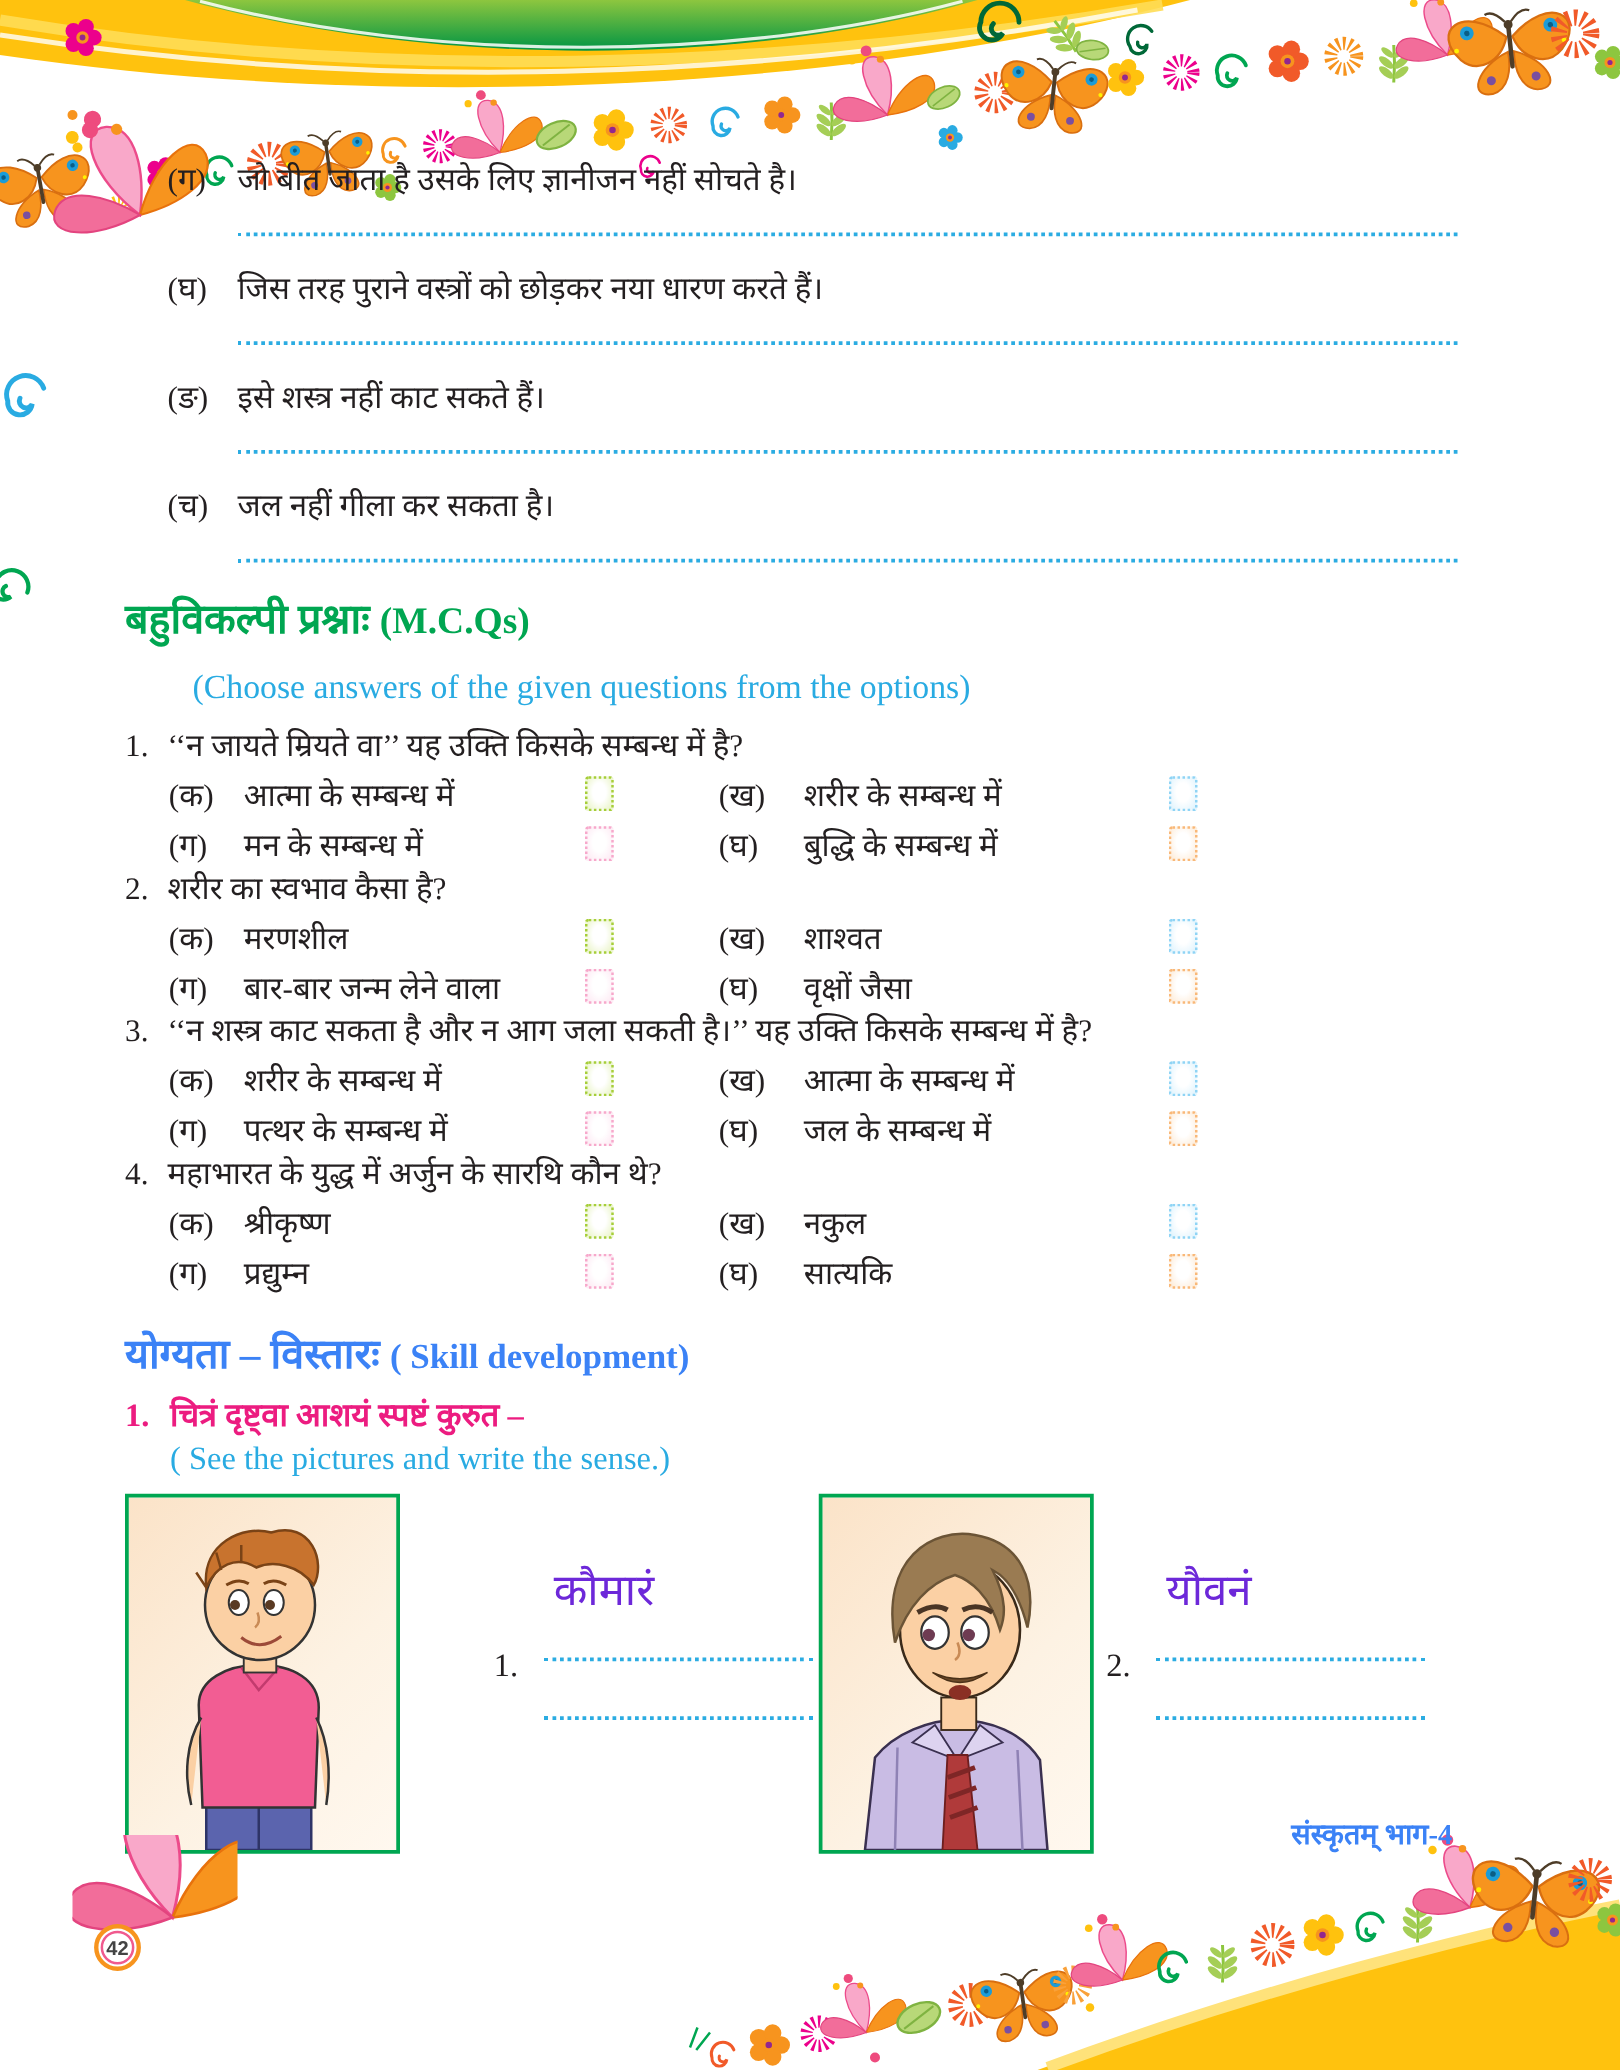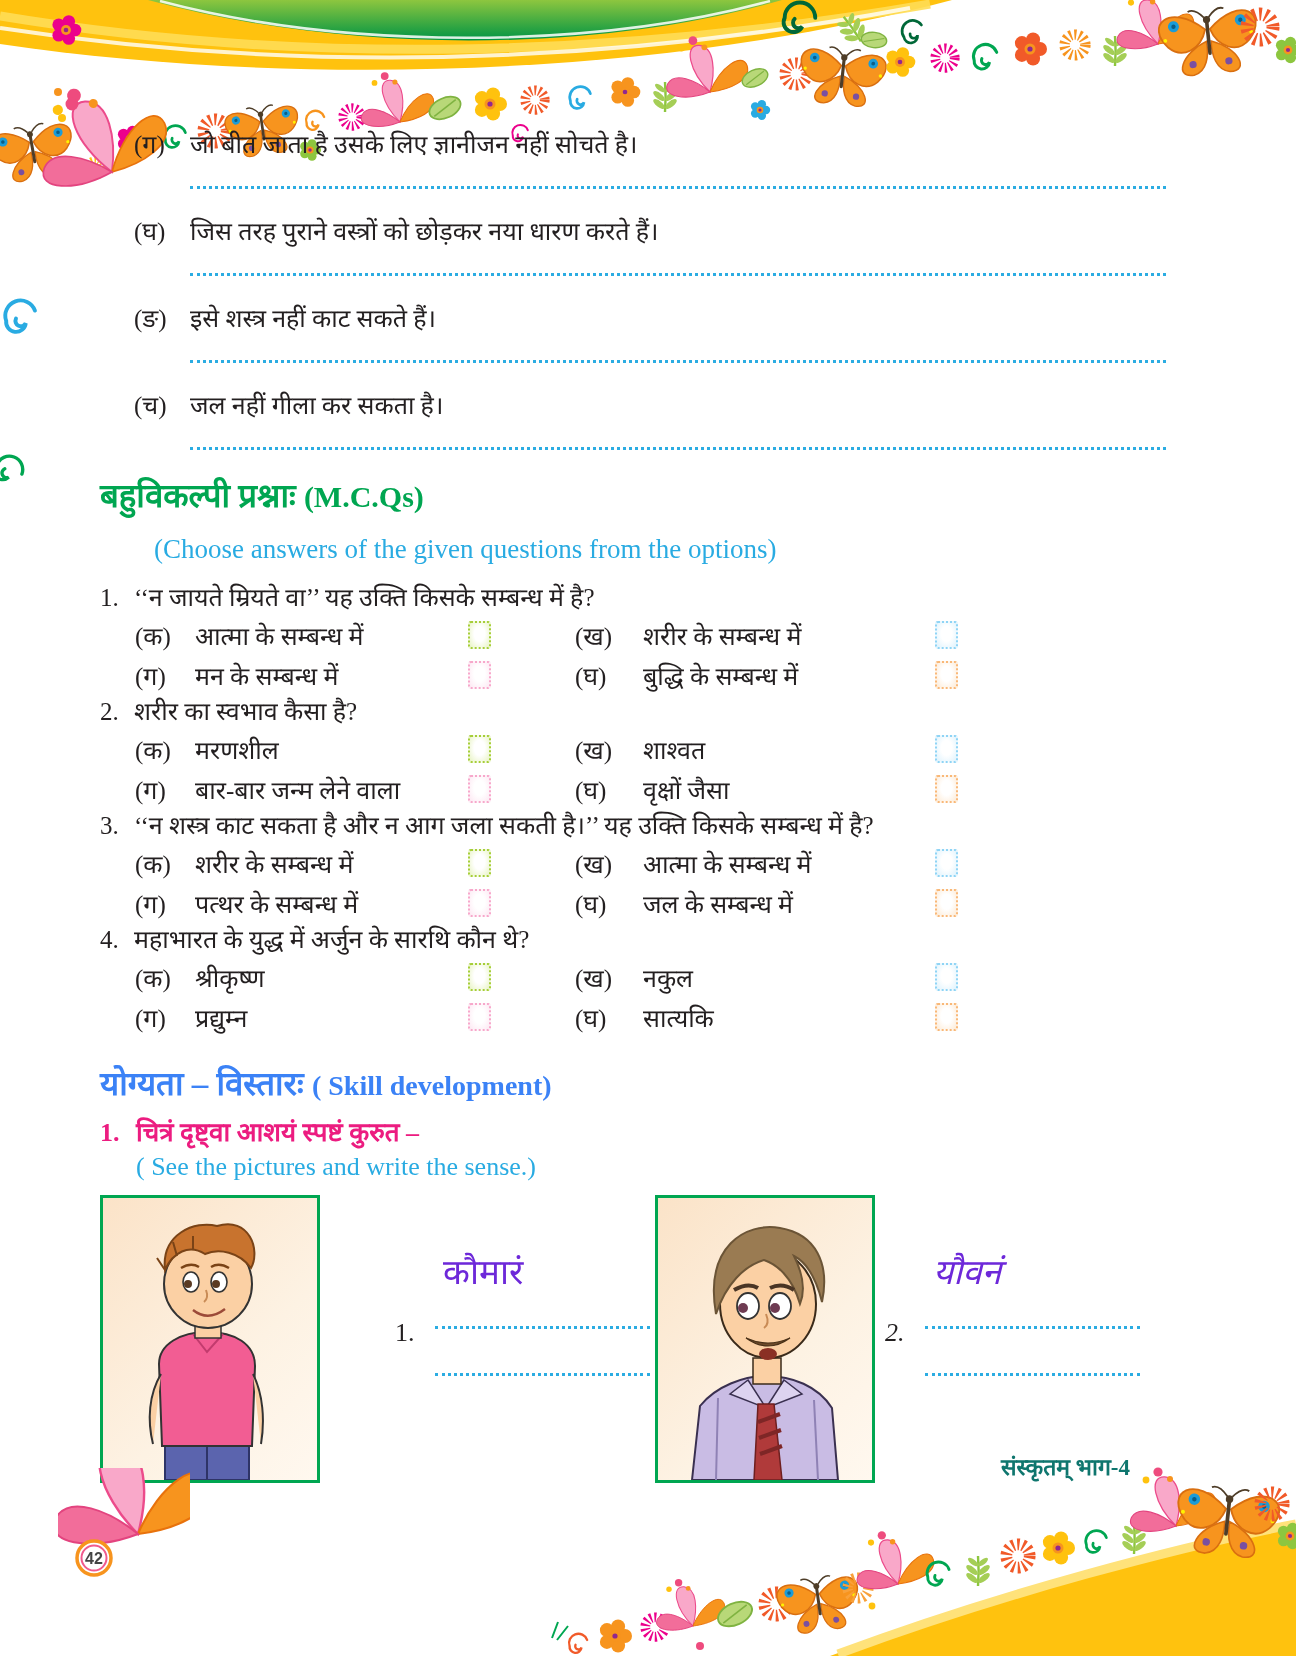--- a/index.html
+++ b/index.html
@@ -51,32 +51,32 @@
   .skill-item { margin-top:8px; display:flex; font-size:26px; line-height:36px; }
   .snum { width:36px; flex:0 0 36px; font-weight:bold; color:#EC1C80; }
   .s-hi { font-weight:bold; color:#EC1C80; margin-right:10px; }
   .s-hi2 { color:#29ABE2; }
   .s-en { margin:0 0 0 36px; font-size:26px; line-height:32px; color:#29ABE2; }
 
   .pics { display:flex; margin-top:12px; }
   .picbox { width:220px; height:288px; border:3px solid #00A651; box-sizing:border-box; background:linear-gradient(135deg,#fbe3c8 0%, #fdf2e3 60%, #fff8ef 100%); flex:0 0 220px; overflow:hidden; }
   .picbox svg { display:block; }
   .piccap { width:250px; flex:0 0 250px; margin-left:75px; }
-  .piccap2 { margin-left:10px; width:240px; flex:0 0 240px;font-style:italic; }
+  .piccap2 { margin-left:10px; width:240px; flex:0 0 240px; }
   .picbox2 { margin-left:10px; }
   .cap { margin:52px 0 16px 48px; font-size:35px; color:#6d28d9; }
   .capline { display:flex; margin-top:14px; }
   .cnum { width:40px; flex:0 0 40px; font-size:26px; padding-top:8px; }
   .caplines { flex:1; }
   .cdots { width:215px; margin-top:14px; }
   .cdots + .cdots { margin-top:42px; }
 
   
   .pageno-flower { position:absolute; left:58px; top:1468px; z-index:3; }
-  .footer-title { position:absolute; right:166px; top:1450px; z-index:3; font-size:23px; font-weight:bold; color:#0f766e; }
+  .footer-title { position:absolute; right:134px; top:1450px; z-index:3; font-size:23px; font-weight:bold; color:#3b82f6; }
 </style>
 </head>
 <body>
 
 <svg width="0" height="0" style="position:absolute" aria-hidden="true">
   <defs>
     <linearGradient id="gg" x1="0" y1="0" x2="0" y2="1">
       <stop offset="0" stop-color="#8DC63F"></stop>
         <stop offset="1" stop-color="#009444"></stop>
     </linearGradient>

